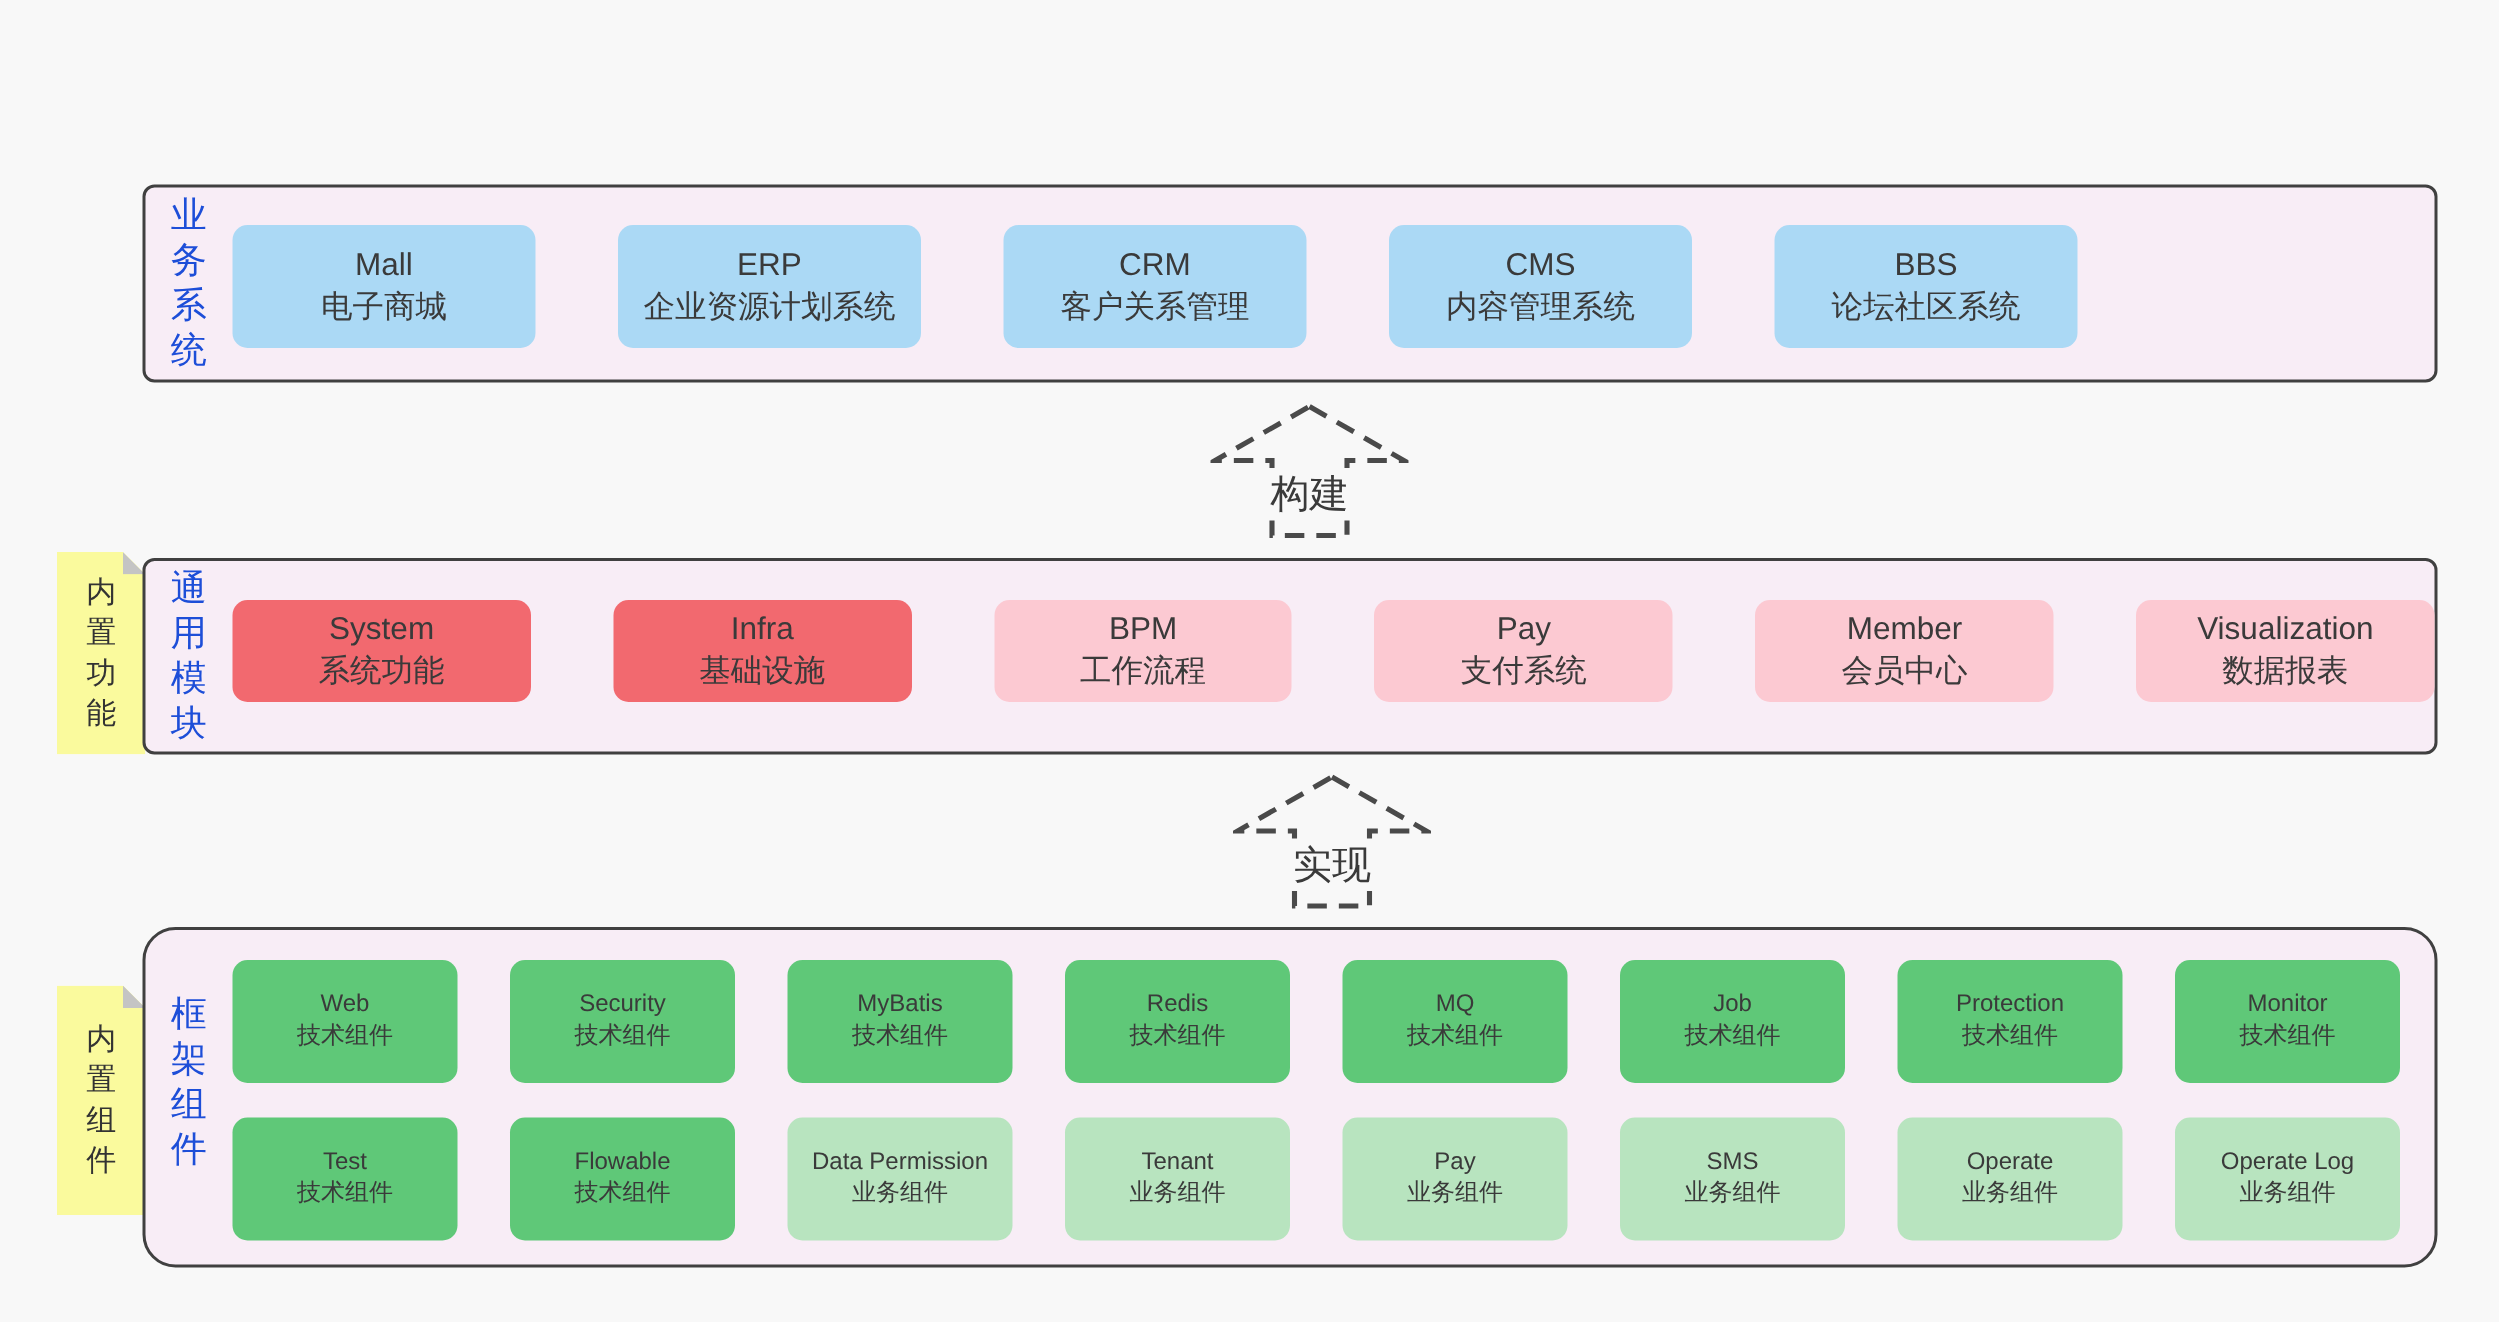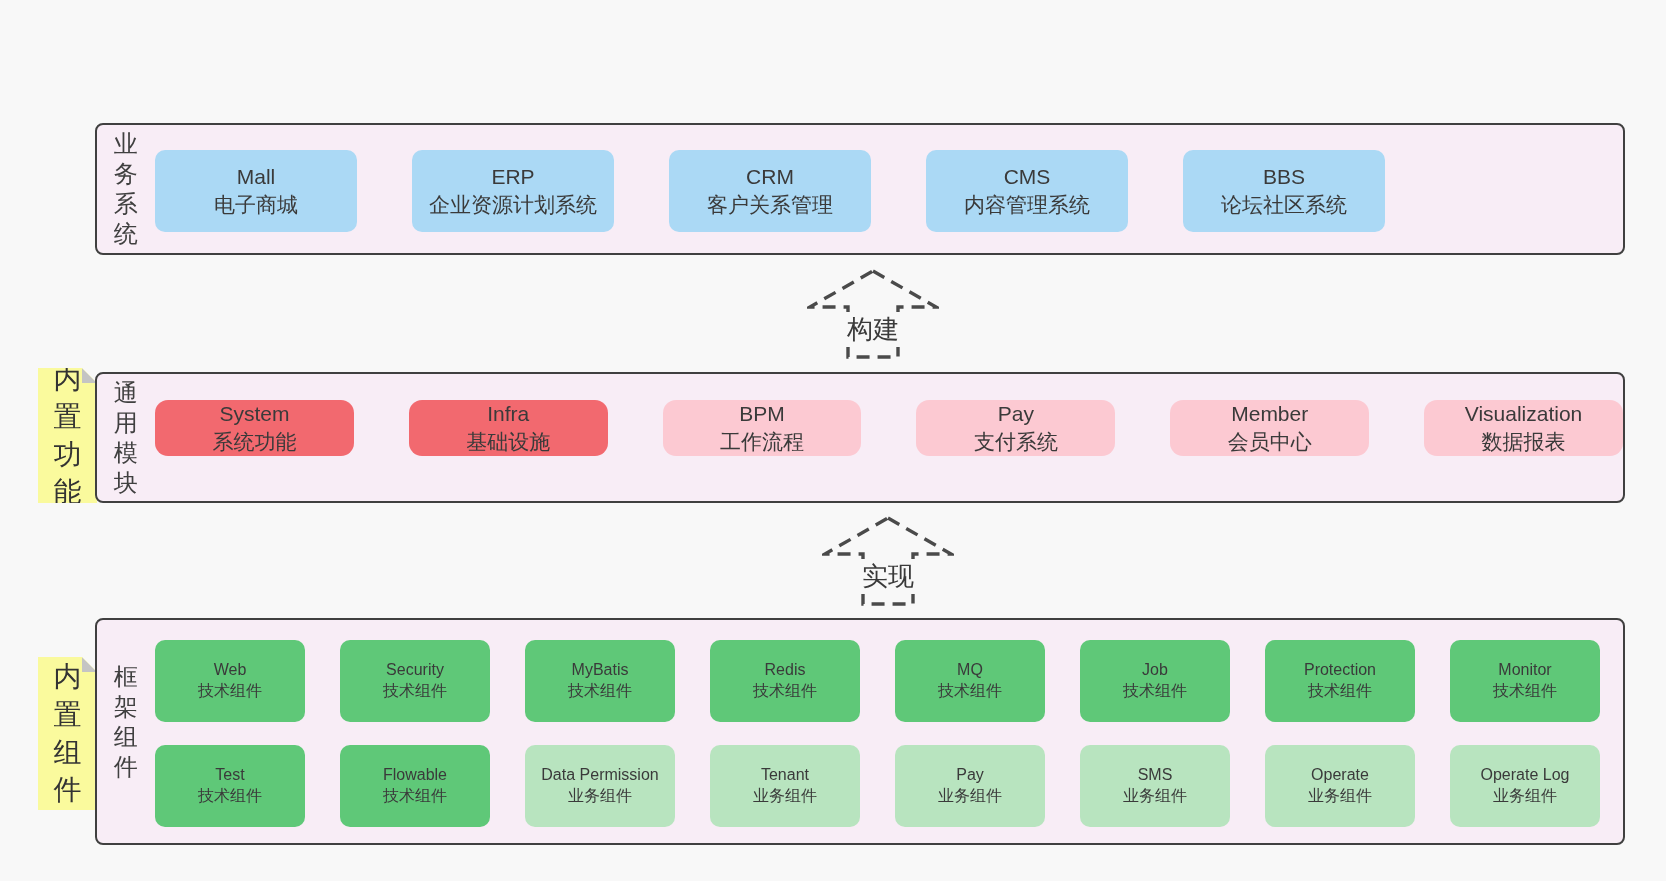--- a/index.html
+++ b/index.html
@@ -10,63 +10,63 @@
     color:var(--text,#3a3a3a);
   }
   .layer{
     position:absolute;left:95px;width:1530px;box-sizing:border-box;
     background:var(--layer_bg,#f8edf6);
     border:2px solid var(--layer_border,#404040);
     border-radius:8px;
   }
   .layer-a{top:123px;height:132px;}
   .layer-b{top:372px;height:131px;}
-  .layer-c{top:618px;height:227px;}
+  .layer-c{top:618px;height:227px;border-radius:22px;}
   .vlabel{
     position:absolute;left:15px;
     width:1.15em;font-size:24px;line-height:1.25;
     word-break:break-all;text-align:center;
-    color:#404040;
+    color:#1d4ed8;
   }
   .layer-a .vlabel,.layer-b .vlabel{top:50%;transform:translateY(-50%);}
   .layer-c .vlabel{top:42px;}
   .rows{margin-left:58px;display:flex;flex-direction:column;}
   .layer-a .rows{padding-top:25px;}
   .layer-b .rows{padding-top:26px;}
   .layer-c .rows{padding-top:20px;gap:23px;}
   .box-row{display:flex;}
   .layer-a .box-row,.layer-b .box-row{gap:55px;}
   .layer-c .box-row{gap:35px;}
   .module-box{
     box-sizing:border-box;border-radius:10px;
     display:flex;flex-direction:column;justify-content:center;align-items:center;
     text-align:center;padding:4px 8px;
   }
   .layer-a .module-box,.layer-b .module-box{width:202px;height:82px;font-size:21px;line-height:1.32;}
-  .layer-b .module-box{height:56px;border-radius:13px;}
+  .layer-b .module-box{height:68px;}
   .layer-c .module-box{width:150px;height:82px;font-size:16px;line-height:1.3;}
   .box--blue{background:var(--blue,#abd9f5);}
   .box--red{background:var(--red,#f2696f);}
   .box--pink{background:var(--pink,#fcc9d2);}
   .box--green{background:var(--green,#5fc878);}
   .box--lightgreen{background:var(--lightgreen,#b8e4bf);}
   .note{
     position:absolute;left:38px;width:59px;background:var(--note_yellow,#fafa9d);
     clip-path:polygon(0 0, calc(100% - 15px) 0, 100% 15px, 100% 100%, 0 100%);
     display:flex;justify-content:center;align-items:center;
   }
   .note-1{top:368px;height:135px;}
   .note-2{top:657px;height:153px;}
   .note-fold{
     position:absolute;top:0;right:0;width:15px;height:15px;
     background:var(--note_fold,#c4c4c4);
     clip-path:polygon(0 0, 100% 100%, 0 100%);
   }
   .note-text{
-    width:1.15em;font-size:28px;line-height:1.35;
+    width:1.15em;font-size:20px;line-height:1.35;
     word-break:break-all;text-align:center;color:#333;
   }
   .arrow-wrap{position:absolute;width:132px;height:92px;}
   .arrow-1{left:807px;top:268px;}
   .arrow-2{left:822px;top:515px;}
   .arrow-wrap svg{display:block;width:132px;height:92px;}
   .arrow-label{
     position:absolute;left:50%;top:44px;transform:translateX(-50%);
     font-size:26px;color:#3a3a3a;background:var(--page_bg,#f8f8f8);
     padding:0 3px;white-space:nowrap;

